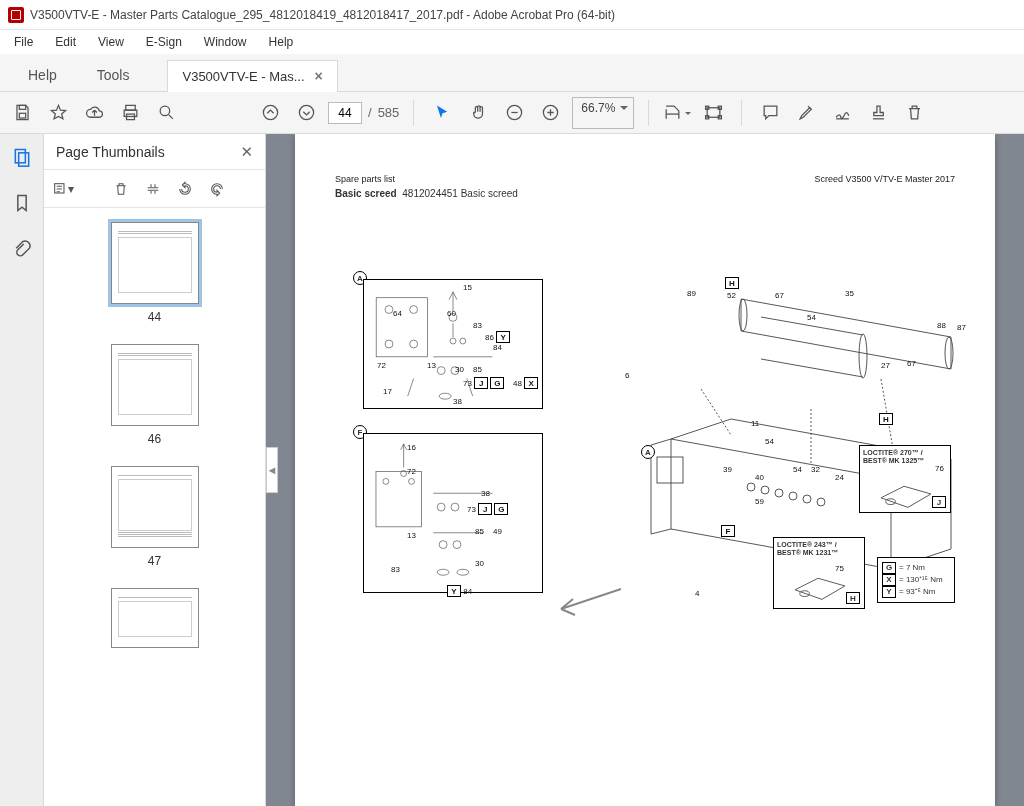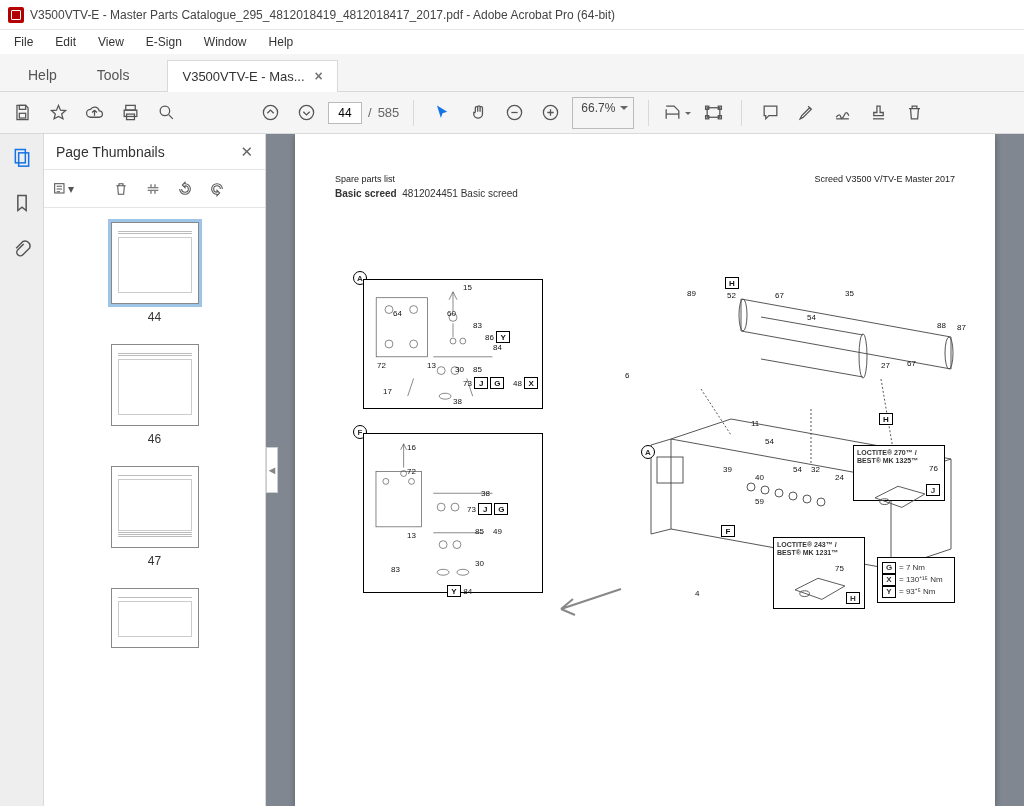--- a/index.html
+++ b/index.html
@@ -457,21 +457,21 @@
         <div class="dg-label" style="left:458px;top:196px">54</div>
         <div class="dg-label" style="left:476px;top:196px">32</div>
         <div class="dg-label" style="left:500px;top:204px">24</div>
         <div class="dg-label" style="left:420px;top:228px">59</div>
         <div class="dg-label" style="left:360px;top:320px">4</div>
 
         <div class="dg-circle" style="left:306px;top:176px">A</div>
         <div class="dg-label" style="left:386px;top:256px"><span class="dg-sq">F</span></div>
         <div class="dg-label" style="left:544px;top:144px"><span class="dg-sq">H</span></div>
 
-        <div class="dg-panel" style="right:10px;top:176px;width:92px;height:56px">
+        <div class="dg-panel" style="right:4px;top:176px;width:92px;height:68px">
           <div style="font-size:7px;font-weight:bold;padding:3px;line-height:1.2">LOCTITE® 270™ / BEST® MK 1325™</div>
           <svg viewBox="0 0 90 50" style="width:100%;height:48px">
               <g fill="none" stroke="#555" stroke-width="1">
                 <path d="M20 30l24-12 28 8-24 14z"></path>
                 <ellipse cx="30" cy="34" rx="5" ry="3"></ellipse>
               </g>
             </svg>
           <div class="dg-label" style="right:6px;top:18px">76</div>
           <span class="dg-sq" style="position:absolute;right:4px;bottom:4px">J</span>
         </div>

